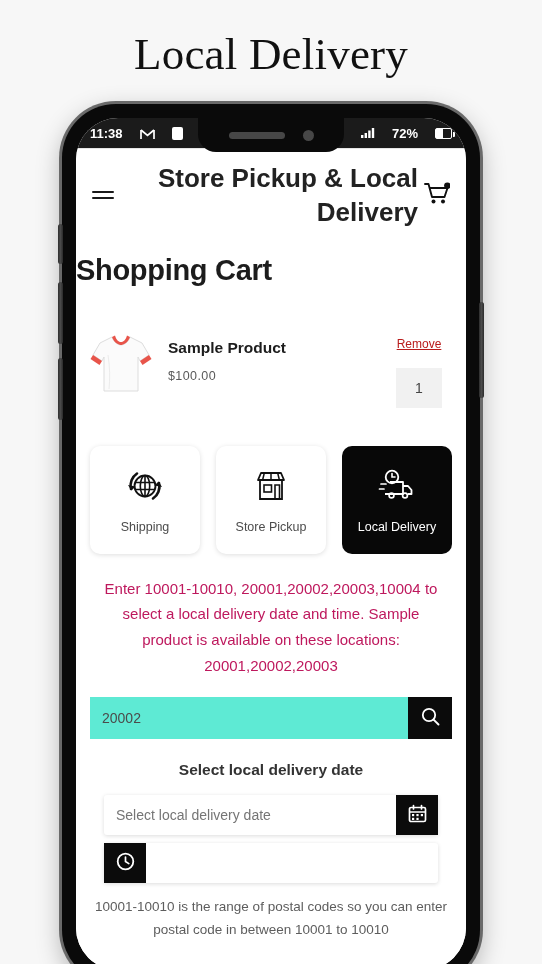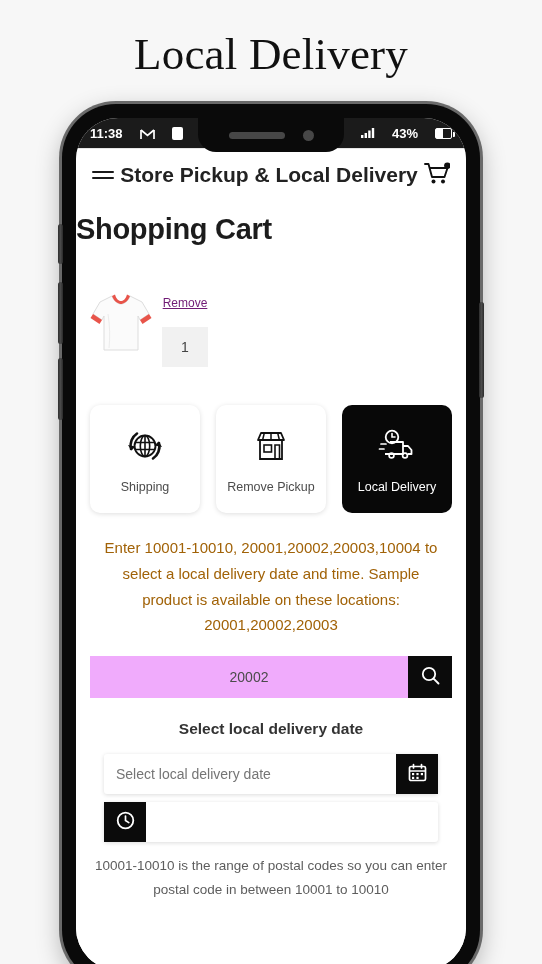--- a/index.html
+++ b/index.html
@@ -130,22 +130,22 @@
     align-items: center;
     padding: 12px 16px 8px 16px;
     border-top: 1px solid #e6e6e6;
   }
   .hamburger { width: 22px; flex: 0 0 22px; cursor: pointer; }
   .hamburger span {
     display:block; height:2px; background:#1a1a1a; margin:4px 0; border-radius:1px;
   }
   .app-title {
     flex: 1;
-    text-align: center;
-    font-size: 21px;
+    text-align: right;
+    font-size: 26px;
     font-weight: 600;
     color: #222;
     line-height: 1.32;
     padding: 0 6px;
   }
   .cart-ico { flex: 0 0 26px; width: 26px; cursor: pointer; }
 
   .cart-heading {
     text-align: left;
     font-size: 29px;
@@ -160,21 +160,21 @@
     display: flex;
     align-items: flex-start;
     padding: 42px 14px 0 14px;
   }
   .product-thumb { width: 62px; flex: 0 0 62px; padding-top: 2px; }
   .product-info { flex: 1; padding-left: 16px; padding-top: 10px; }
   .product-name { font-size: 15.5px; font-weight: 700; color: #1d1d1d; }
   .product-price { font-size: 12.5px; color: #5a5a5a; margin-top: 12px; letter-spacing: 0.4px;}
   .product-actions { width: 66px; flex: 0 0 66px; text-align: center; }
   .remove-link {
-    font-size: 12px; color: #701a75; text-decoration: underline;
+    font-size: 12px; color: #b91c1c; text-decoration: underline;
     cursor: pointer; display: inline-block; margin-top: 8px;
   }
   .qty-box {
     margin-top: 16px;
     width: 46px; height: 40px;
     background: #f1f1f1;
     display: flex; align-items: center; justify-content: center;
     font-size: 14px; color: #444;
     margin-left: auto; margin-right: auto;
     cursor: text;
@@ -203,39 +203,38 @@
   .method-label { font-size: 12.5px; color: #4c4c4c; }
   .method-card.selected .method-label { color: #fff; }
   .method-icon { width: 42px; height: 42px; display:flex; align-items:center; justify-content:center;}
 
   
   .instruction {
     padding: 22px 22px 0 22px;
     text-align: center;
     font-size: 15px;
     line-height: 1.72;
-    color: #a16207;
+    color: #be185d;
   }
 
   
   .postal-row {
     display: flex;
     margin: 18px 14px 0 14px;
     height: 42px;
   }
   .postal-input {
     flex: 1;
-    background: #f0abfc;
+    background: #5eead4;
     border: none;
     outline: none;
     font-size: 14px;
     color: #4b4b4b;
     padding: 0 12px;
     font-family: "Liberation Sans", sans-serif;
-    text-align: center;
   }
   .postal-btn {
     width: 44px;
     background: #0b0b0b;
     border: none;
     display: flex; align-items: center; justify-content: center;
     cursor: pointer;
   }
 
   .section-label {
@@ -321,21 +320,21 @@
           </svg>
         </span>
         <span>
           <svg width="14" height="11" viewBox="0 0 14 11">
             <rect x="0" y="8" width="2.4" height="3" fill="#fff"></rect>
             <rect x="3.6" y="6" width="2.4" height="5" fill="#fff"></rect>
             <rect x="7.2" y="3.5" width="2.4" height="7.5" fill="#fff"></rect>
             <rect x="10.8" y="1" width="2.4" height="10" fill="#fff"></rect>
           </svg>
         </span>
-        <span class="pct">43%</span>
+        <span class="pct">72%</span>
         <span class="battery"></span>
       </div>
     </div>
 
     <div class="app-content">
 
       <div class="app-header">
         <div class="hamburger">
           <span></span>
             <span></span>
@@ -358,20 +357,24 @@
           <svg width="62" height="66" viewBox="0 0 62 66">
             <path d="M22 6 L10 12 L3 24 L12 30 L14 26 L14 60 L48 60 L48 26 L50 30 L59 24 L52 12 L40 6
                      C38 12 33 14 31 14 C29 14 24 12 22 6 Z" fill="#fbfbfb" stroke="#ddd" stroke-width="1"></path>
             <path d="M22 6 C24 12 29 14 31 14 C33 14 38 12 40 6 L37 4.5
                      C35.5 9.5 33 11 31 11 C29 11 26.5 9.5 25 4.5 Z" fill="#e8544a"></path>
             <path d="M3 24 L12 30 L9.5 34 L0.5 28 Z" fill="#e8544a"></path>
             <path d="M59 24 L50 30 L52.5 34 L61.5 28 Z" fill="#e8544a"></path>
             <path d="M18 24 C20 36 20 48 19 58" stroke="#ececec" stroke-width="1" fill="none"></path>
           </svg>
         </div>
+        <div class="product-info">
+          <div class="product-name">Sample Product</div>
+          <div class="product-price">$100.00</div>
+        </div>
         <div class="product-actions">
           <span class="remove-link">Remove</span>
           <div class="qty-box">1</div>
         </div>
       </div>
 
       <div class="methods">
 
         <div class="method-card">
           <div class="method-icon">
@@ -391,21 +394,21 @@
         <div class="method-card">
           <div class="method-icon">
             <svg width="40" height="40" viewBox="0 0 40 40">
               <path d="M7 14 L10 7 H30 L33 14 Z" stroke="#111" stroke-width="1.8" fill="none" stroke-linejoin="round"></path>
               <path d="M13.3 7 L11.6 14 M20 7 L20 14 M26.7 7 L28.4 14" stroke="#111" stroke-width="1.5"></path>
               <path d="M9 14 V33 H31 V14" stroke="#111" stroke-width="1.8" fill="none"></path>
               <rect x="13" y="19" width="7.5" height="7" stroke="#111" stroke-width="1.6" fill="none"></rect>
               <path d="M24 33 V19 H28.5 V33" stroke="#111" stroke-width="1.6" fill="none"></path>
             </svg>
           </div>
-          <div class="method-label">Remove Pickup</div>
+          <div class="method-label">Store Pickup</div>
         </div>
 
         <div class="method-card selected">
           <div class="method-icon">
             <svg width="40" height="40" viewBox="0 0 40 40">
               <circle cx="15" cy="11" r="6.3" stroke="#fff" stroke-width="1.8" fill="#080808"></circle>
               <path d="M15 7.5 V11 H18" stroke="#fff" stroke-width="1.6" fill="none" stroke-linecap="round"></path>
               <path d="M13 16 H26 V28 H8" stroke="#fff" stroke-width="1.8" fill="none" stroke-linejoin="round"></path>
               <path d="M26 20 H31 L34.5 24 V28 H31" stroke="#fff" stroke-width="1.8" fill="none" stroke-linejoin="round"></path>
               <circle cx="14.5" cy="29.5" r="2.4" stroke="#fff" stroke-width="1.7" fill="none"></circle>

